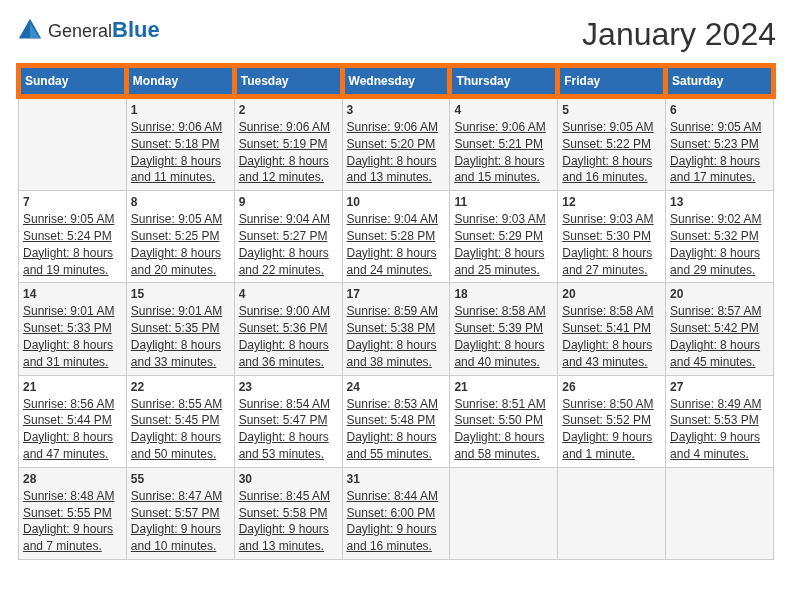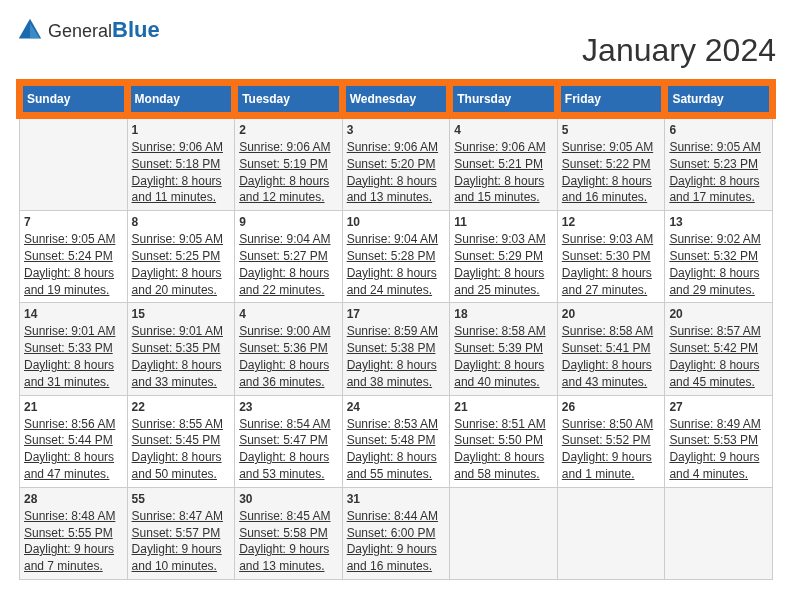--- a/index.html
+++ b/index.html
@@ -30,21 +30,20 @@
       font-size: 22px;
       font-weight: bold;
       color: #1a6aad;
     }
     .logo-icon {
       width: 28px;
       height: 28px;
     }
     .title-area {
       text-align: right;
-      margin-top: 16px;
     }
     .month-title {
       font-size: 32px;
       font-weight: normal;
       color: #333;
     }
     .location-title {
       font-size: 16px;
       color: #555;
     }
@@ -53,21 +52,21 @@
       border-collapse: collapse;
       font-size: 11px;
     }
     thead tr th {
       background-color: #2a6db5;
       color: #fff;
       padding: 6px 4px;
       font-size: 12px;
       font-weight: bold;
       text-align: left;
-      border: 7px solid #f97316;
+      border: 5px solid #f97316;
     }
     tbody tr td {
       border: 1px solid #ccc;
       vertical-align: top;
       padding: 4px;
       height: 80px;
       width: calc(100% / 7);
     }
     tbody tr:nth-child(odd) td {
       background-color: #f5f5f5;

